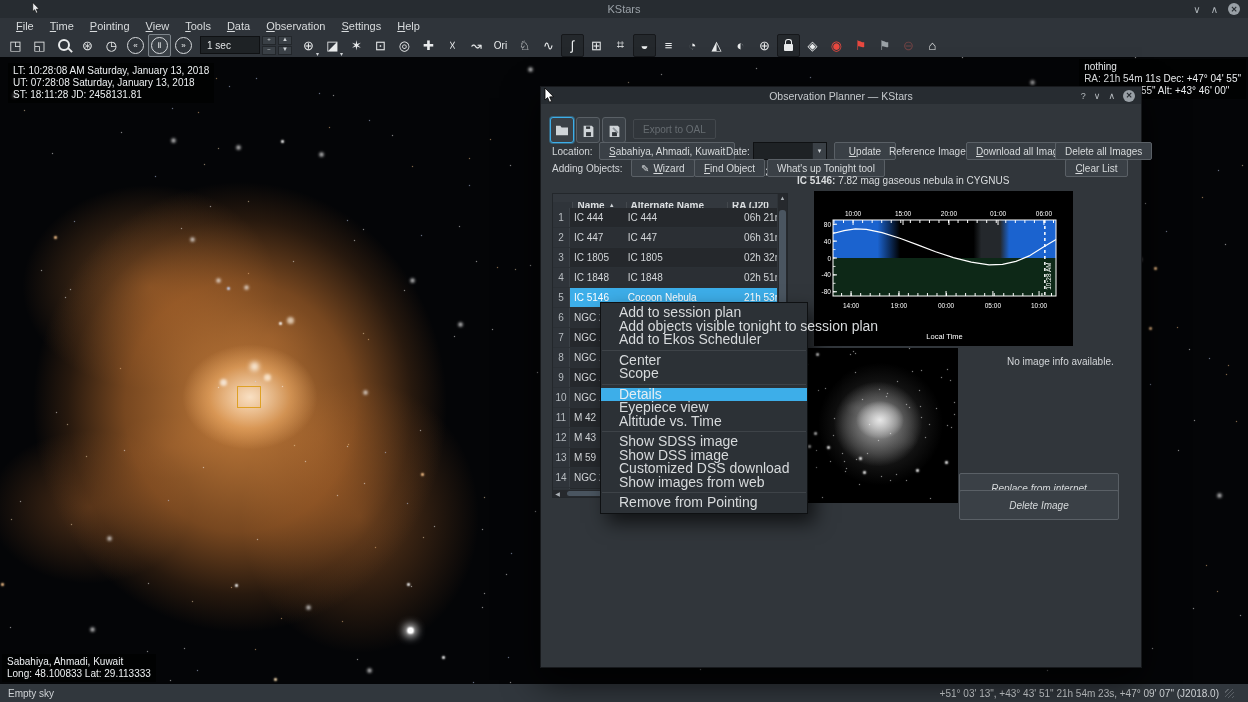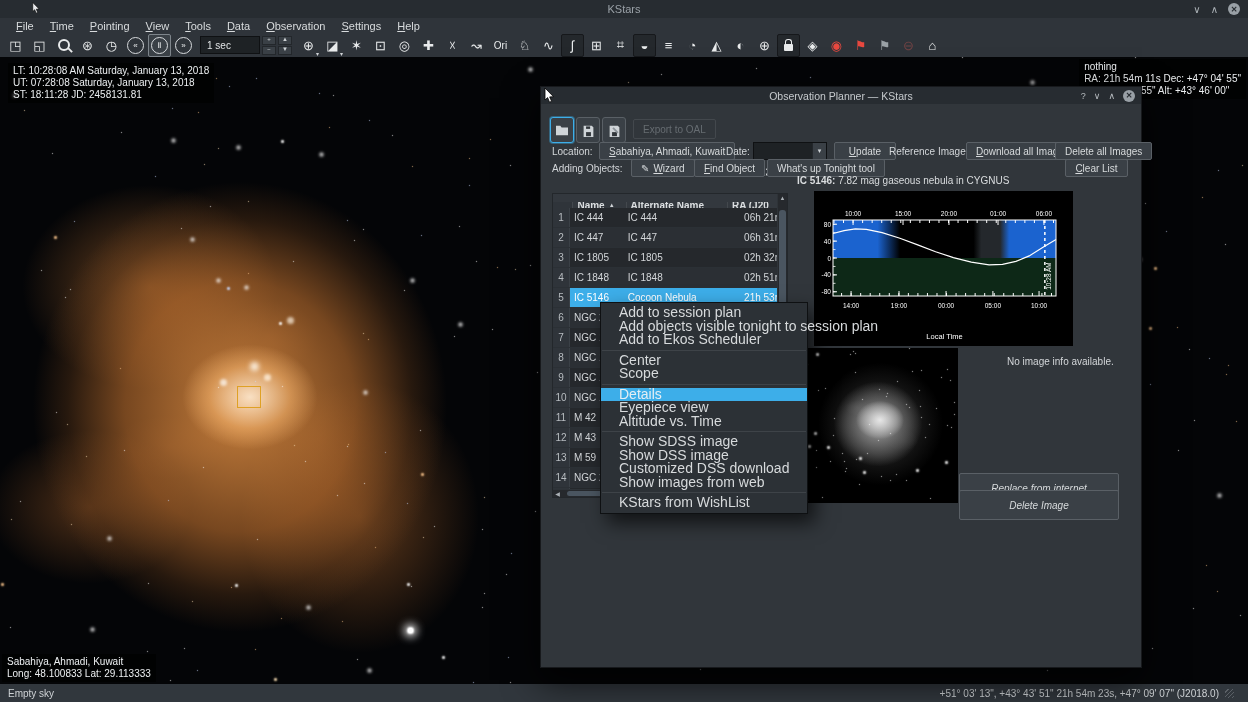--- a/index.html
+++ b/index.html
@@ -572,21 +572,21 @@
     <div class="cmenu-sep"></div>
     <div class="cmenu-item hl">Details</div>
     <div class="cmenu-item">Eyepiece view</div>
     <div class="cmenu-item">Altitude vs. Time</div>
     <div class="cmenu-sep"></div>
     <div class="cmenu-item">Show SDSS image</div>
     <div class="cmenu-item">Show DSS image</div>
     <div class="cmenu-item">Customized DSS download</div>
     <div class="cmenu-item">Show images from web</div>
     <div class="cmenu-sep"></div>
-    <div class="cmenu-item">KStars from WishList</div>
+    <div class="cmenu-item">Remove from Pointing</div>
   </div>
 
 <svg class="cursor" style="left:544px;top:88px;" width="12" height="16" viewBox="0 0 12 16">
   <path d="M1,0 L1,12 L3.6,9.6 L5.5,14.2 L7.6,13.3 L5.7,8.9 L9.5,8.7 Z" fill="#fff" stroke="#000" stroke-width="0.8"></path>
 </svg>
 
 <svg class="cursor" style="left:32px;top:2px;" width="9" height="13" viewBox="0 0 12 16">
   <path d="M1,0 L1,12 L3.6,9.6 L5.5,14.2 L7.6,13.3 L5.7,8.9 L9.5,8.7 Z" fill="#e8eaec" stroke="#000" stroke-width="0.8"></path>
 </svg>
 

